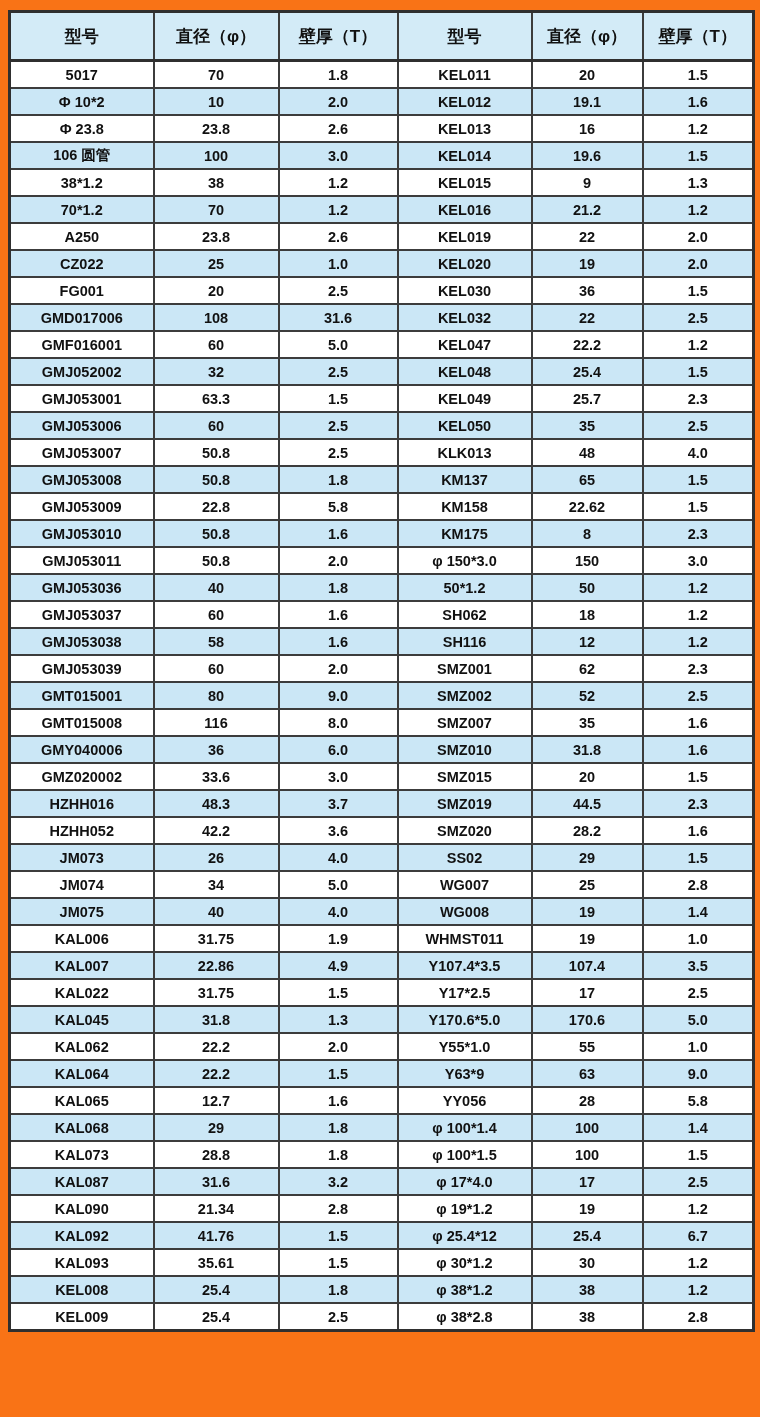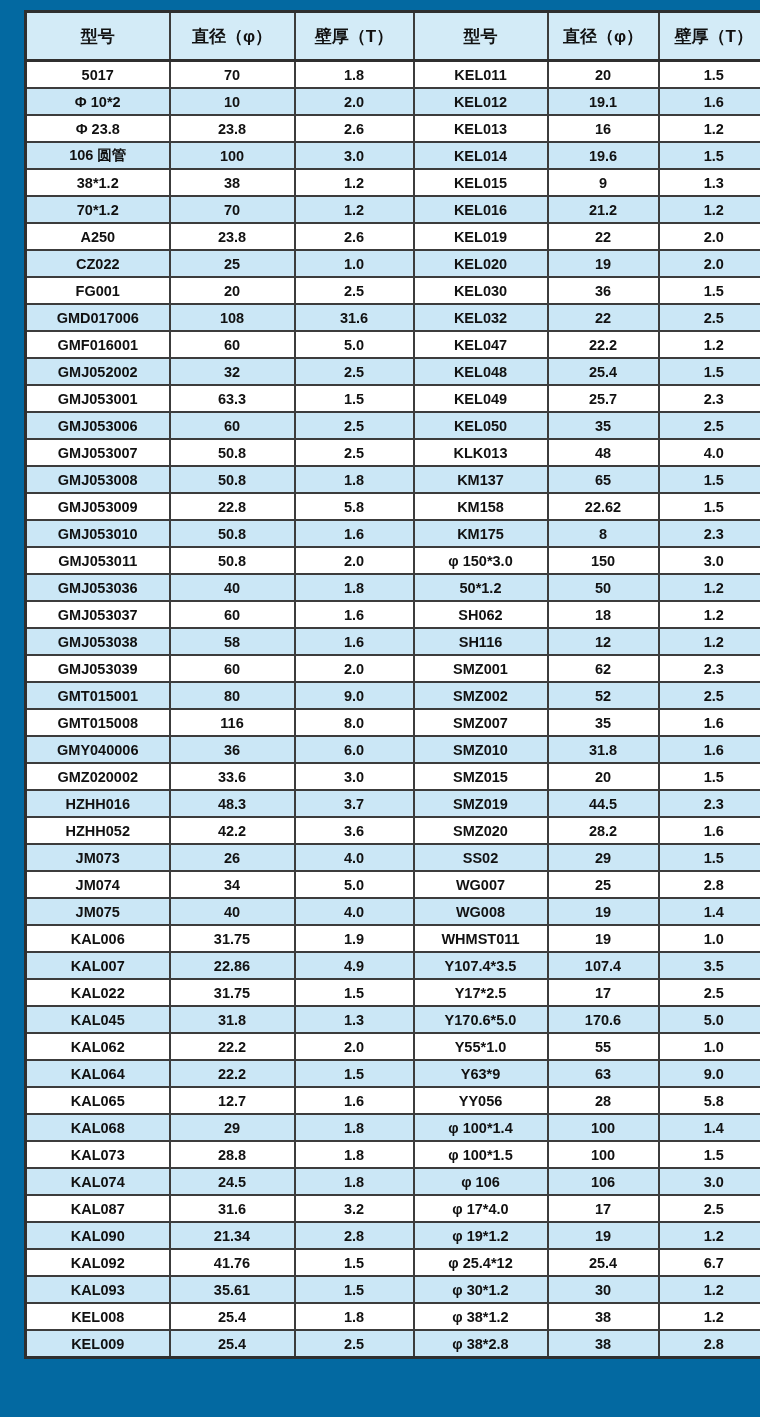--- a/index.html
+++ b/index.html
@@ -5,22 +5,22 @@
   html, body {
     margin: 0;
     padding: 0;
     background: #ffffff;
     font-family: "Liberation Sans", "DejaVu Sans", sans-serif;
   }
   .page {
     width: 760px;
     height: 1417px;
     box-sizing: border-box;
-    padding: 10px 8px 12px 24px;
-    background: #0369a1;
+    padding: 10px 8px 12px 8px;
+    background: #f97316;
   }
   table.spec-table {
     border-collapse: collapse;
     table-layout: fixed;
     width: 744px;
     border: 3px solid #2f2f2f;
   }
   table.spec-table th,
   table.spec-table td {
     border: 2px solid #3c3c3c;
@@ -402,28 +402,20 @@
         </tr>
         <tr>
           <td>KAL073</td>
           <td>28.8</td>
           <td>1.8</td>
           <td>φ 100*1.5</td>
           <td>100</td>
           <td>1.5</td>
         </tr>
         <tr>
-          <td>KAL074</td>
-          <td>24.5</td>
-          <td>1.8</td>
-          <td>φ 106</td>
-          <td>106</td>
-          <td>3.0</td>
-        </tr>
-        <tr>
           <td>KAL087</td>
           <td>31.6</td>
           <td>3.2</td>
           <td>φ 17*4.0</td>
           <td>17</td>
           <td>2.5</td>
         </tr>
         <tr>
           <td>KAL090</td>
           <td>21.34</td>

